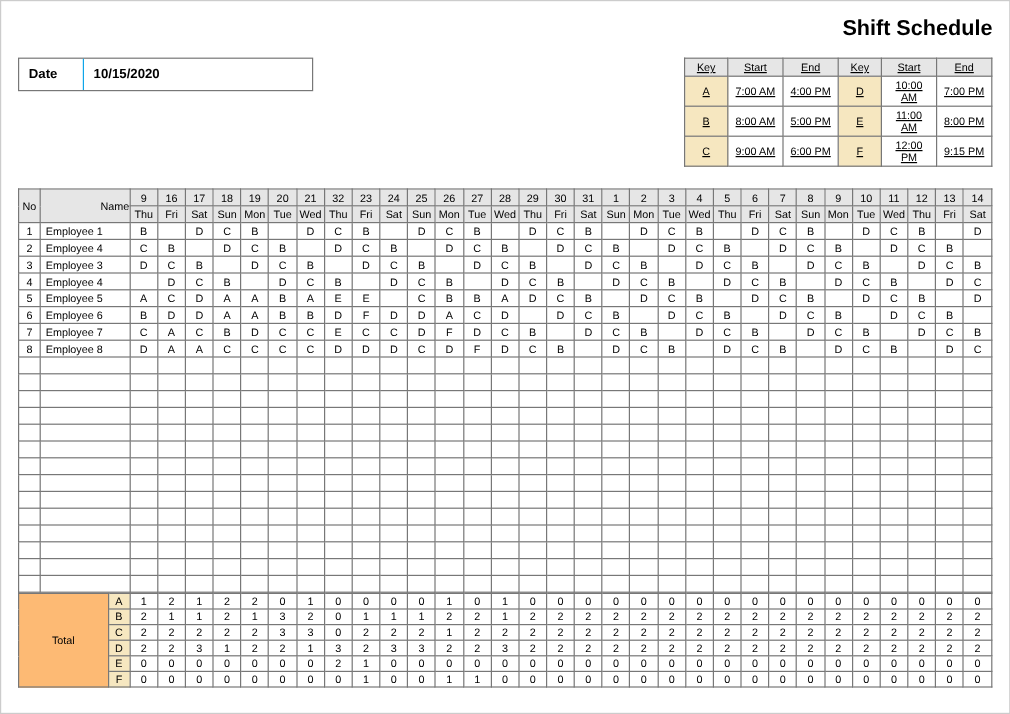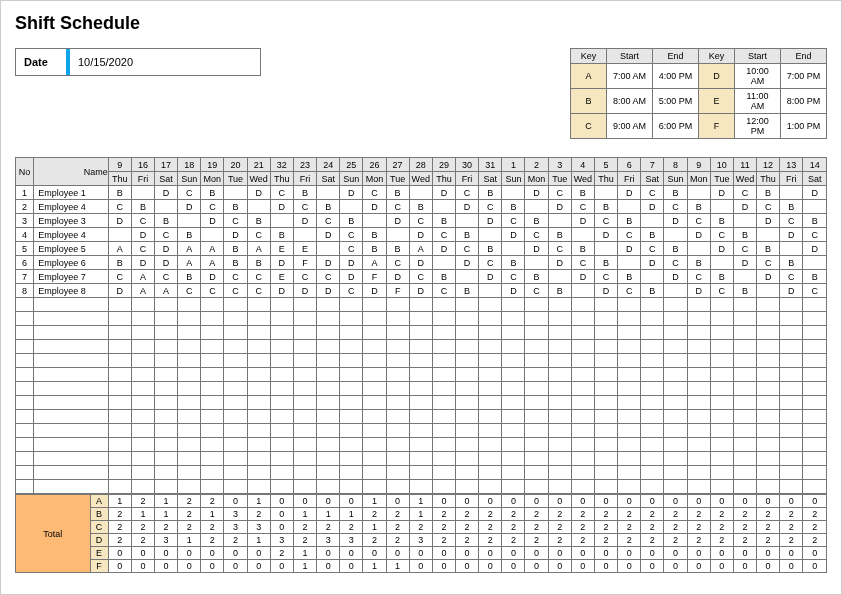--- a/index.html
+++ b/index.html
@@ -16,58 +16,60 @@
     width: 842px;
     height: 595px;
     border: 1px solid #ccc;
     padding: 12px 14px;
     position: relative;
   }
   .title {
     font-size: 18px;
     font-weight: bold;
     margin-bottom: 14px;
+    text-align: right;
   }
   .top-row {
     display: flex;
     justify-content: space-between;
     align-items: flex-start;
     margin-bottom: 18px;
   }
   .date-box {
     display: flex;
     border: 1px solid #777;
     height: 28px;
   }
   .date-box .lbl {
     width: 54px;
     padding: 0 8px;
     display: flex;
     align-items: center;
     font-weight: bold;
     font-size: 11px;
-    border-right: 4px solid #0ea5e9;
+    border-right: 1px solid #0ea5e9;
   }
   .date-box .val {
     width: 190px;
     padding: 0 8px;
     display: flex;
     align-items: center;
-    font-weight: normal;
+    font-weight: bold;
     font-size: 11px;
   }
   .key-table {
     border-collapse: collapse;
   }
   .key-table th, .key-table td {
     border: 1px solid #777;
     padding: 2px 4px;
     text-align: center;
     font-size: 9px;
     height: 14px;
+    text-decoration: underline;
   }
   .key-table th {
     background: #e6e6e6;
     font-weight: normal;
   }
   .key-table td.key-cell {
     background: #f6e7c0;
     font-weight: normal;
     width: 36px;
   }
@@ -153,21 +155,21 @@
             <td class="key-cell">E</td>
             <td class="time-cell">11:00 AM</td>
             <td class="time-cell">8:00 PM</td>
           </tr>
           <tr>
             <td class="key-cell">C</td>
             <td class="time-cell">9:00 AM</td>
             <td class="time-cell">6:00 PM</td>
             <td class="key-cell">F</td>
             <td class="time-cell">12:00 PM</td>
-            <td class="time-cell">1:00 PM</td>
+            <td class="time-cell">9:15 PM</td>
           </tr>
         </tbody>
     </table>
   </div>
 
   <table class="sched">
     <colgroup id="sched-cols">
         <col class="col-no">
         <col class="col-name">
         <col class="col-day">

